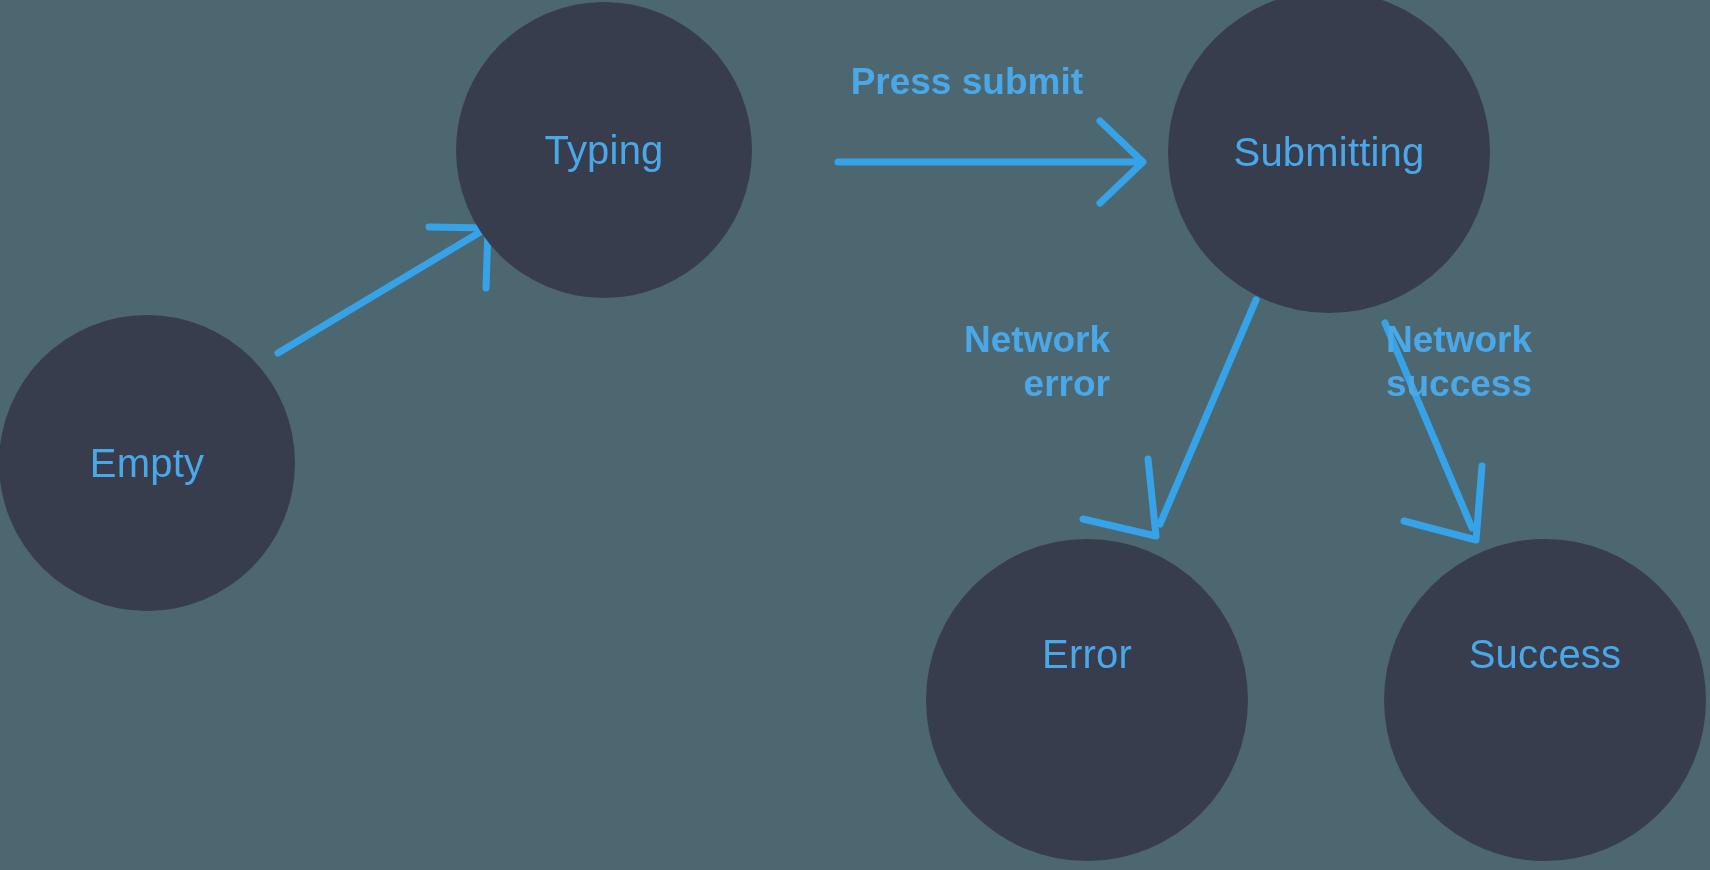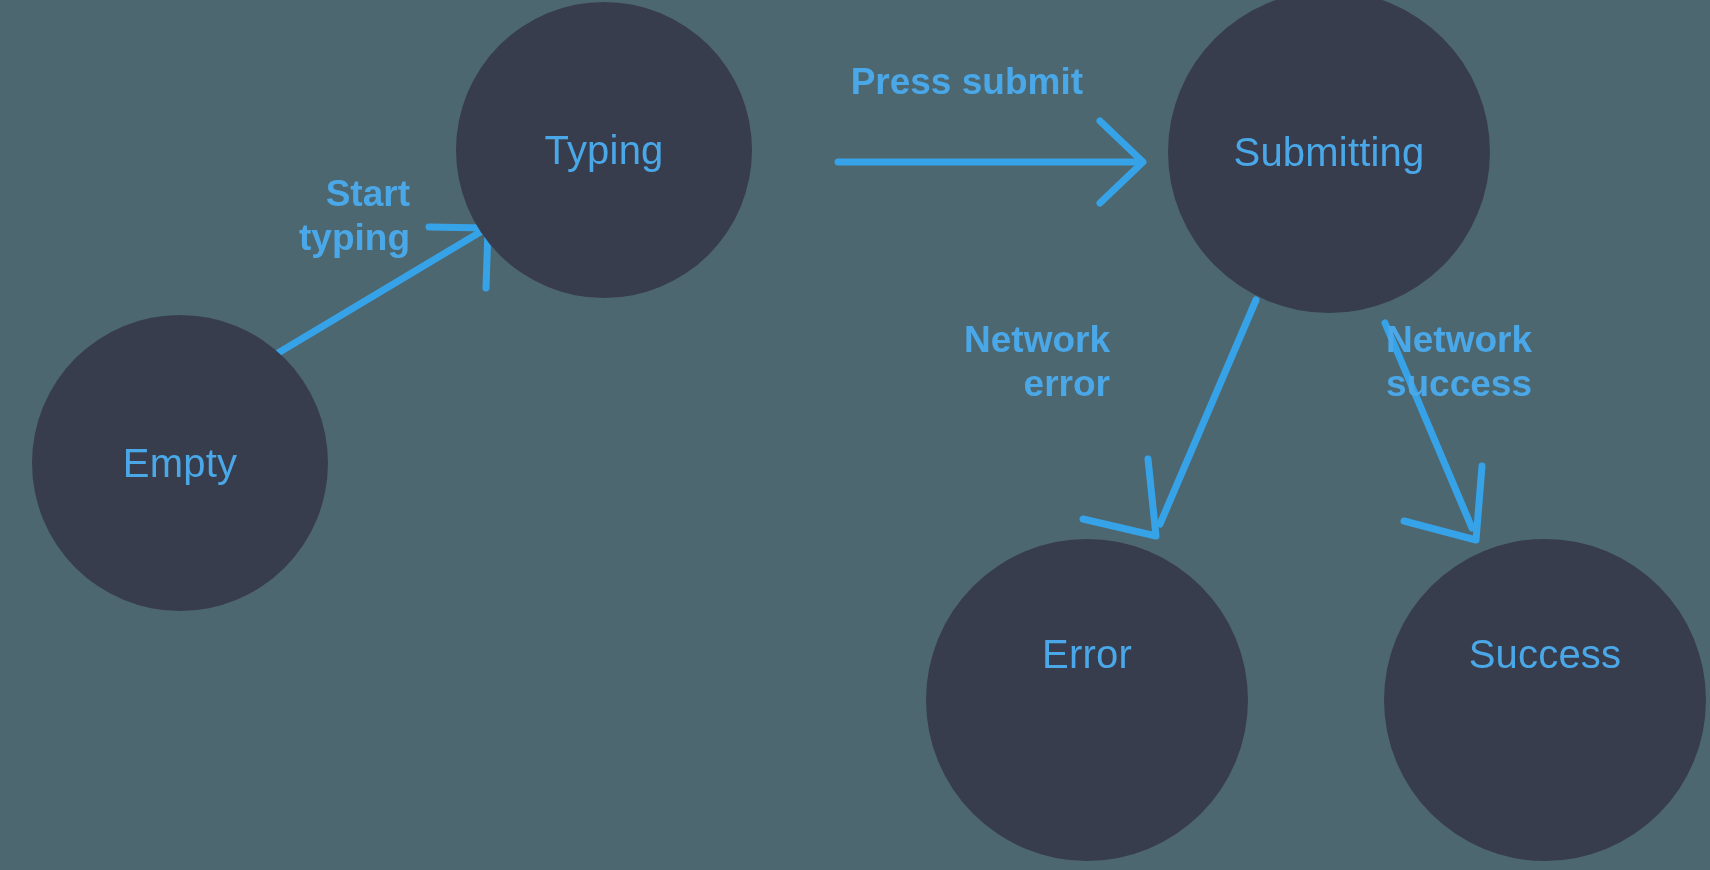--- a/index.html
+++ b/index.html
@@ -82,42 +82,40 @@
       <line x1="1256" y1="300" x2="1160" y2="524"></line>
       <polyline points="1148,459 1156,536 1083,519"></polyline>
     </g>
 
     <g>
       <line x1="1385" y1="323" x2="1472" y2="528"></line>
       <polyline points="1482,466 1476,540 1404,521"></polyline>
     </g>
   </svg>
 
-  <div class="state-node" style="left:-1px; top:315px; width:296px; height:296px;margin-left:33px;">
+  <div class="state-node" style="left:-1px; top:315px; width:296px; height:296px;">
     <span class="state-label">Empty</span>
   </div>
 
   <div class="state-node" style="left:456px; top:2px; width:296px; height:296px;">
     <span class="state-label">Typing</span>
   </div>
 
   <div class="state-node" style="left:1168px; top:-9px; width:322px; height:322px;">
     <span class="state-label">Submitting</span>
   </div>
 
   <div class="state-node" style="left:926px; top:539px; width:322px; height:322px; align-items:flex-start; padding-top:95px; box-sizing:border-box;">
     <span class="state-label">Error</span>
   </div>
 
   <div class="state-node" style="left:1384px; top:539px; width:322px; height:322px; align-items:flex-start; padding-top:95px; box-sizing:border-box;">
     <span class="state-label">Success</span>
   </div>
 
-  <div class="edge-label" style="left:190px; top:172px; width:220px;">Start
-typing</div>
 
   <div class="edge-label" style="left:793px; top:60px; width:290px;">Press submit</div>
 
   <div class="edge-label" style="left:890px; top:318px; width:220px;">Network
 error</div>
 
   <div class="edge-label" style="left:1310px; top:318px; width:222px;">Network
 success</div>
 
 </div>

